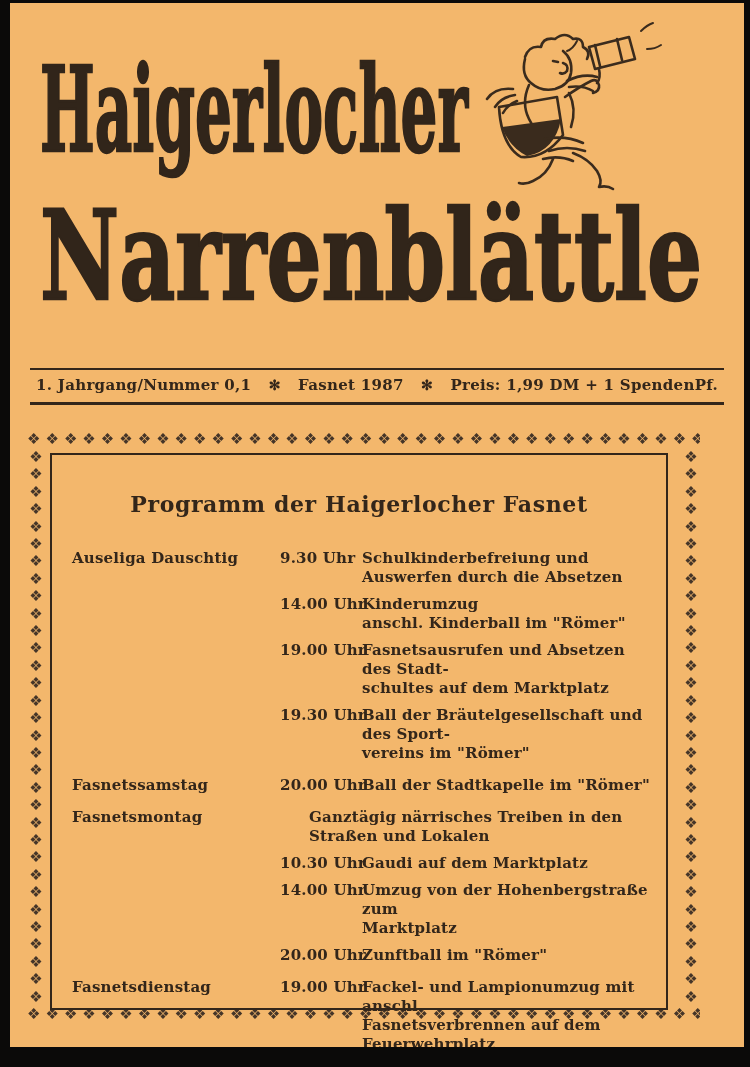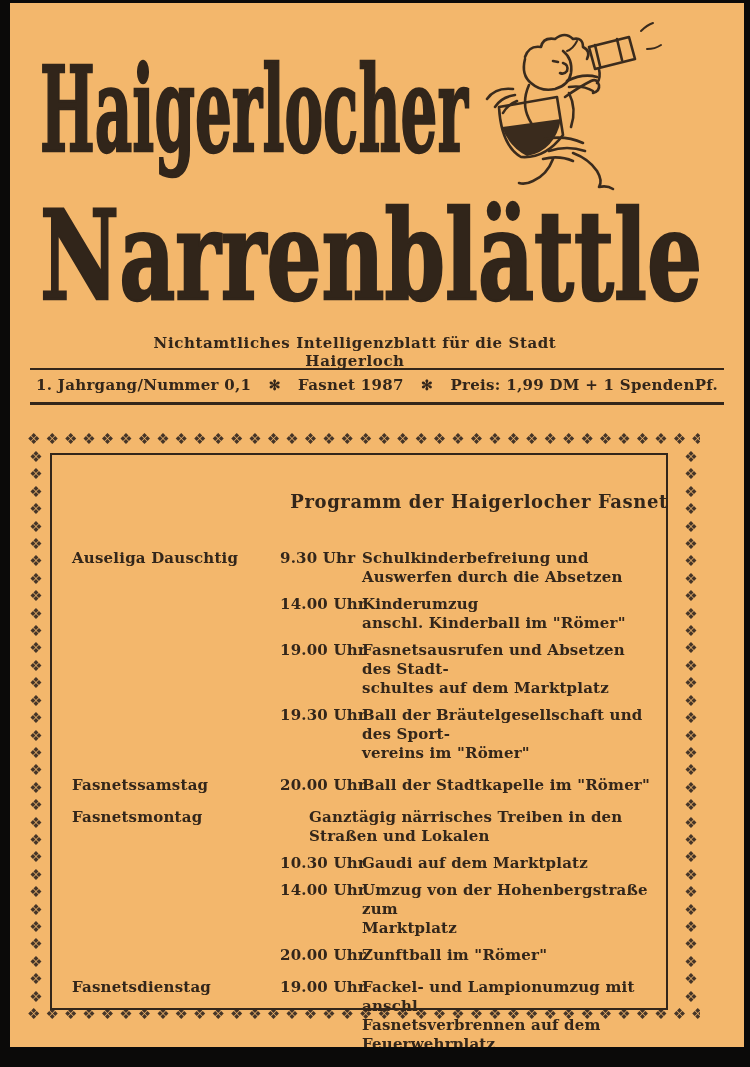--- a/index.html
+++ b/index.html
@@ -37,22 +37,22 @@
   .orn-top{top:428px;}
   .orn-bottom{top:1003px;}
   .orn-v{top:446px;width:18px;height:557px;word-break:break-all;letter-spacing:0;text-align:center;}
   .orn-left{left:17px;}
   .orn-right{left:672px;}
   .inner-rect{
     position:absolute;left:40px;top:450px;width:614px;height:553px;
     border:2px solid #33261a;
   }
   .box-heading{
-    position:absolute;left:40px;top:488px;width:618px;text-align:right;
-    font-size:18px;font-weight:bold;letter-spacing:0.6px;
+    position:absolute;left:40px;top:488px;width:618px;text-align:center;
+    font-size:22px;font-weight:bold;letter-spacing:0.6px;
   }
   
   .schedule{
     position:absolute;left:60px;top:546px;width:585px;
     font-size:15px;font-weight:bold;line-height:19px;letter-spacing:0.2px;
   }
   .row{display:grid;grid-template-columns:210px 75px 1fr;margin-bottom:8px;}
   .row.new-day{margin-top:13px;}
   .cell-day{padding-left:2px;}
   .cell-time{text-align:right;padding-right:10px;white-space:nowrap;}
@@ -92,21 +92,20 @@
 
     <path d="M34,88 L92,78 L98,116 Q80,140 56,138 Q36,126 34,88 Z"></path>
 
     <path d="M37,108 L96,100 Q90,132 62,137 Q44,128 37,108 Z" fill="#3a2b1d" stroke="none"></path>
 
     <path d="M80,120 q20,-4 38,4 M84,132 q18,-6 36,0 M78,140 q16,-4 30,2"></path>
 
     <path d="M88,140 q-6,16 -20,22 q-8,4 -14,2 M108,134 q16,6 24,18 q6,10 2,16 M134,168 q8,-2 14,2"></path>
   </svg>
 
-  <div class="subtitle">Nichtamtliches Intelligenzblatt für die Stadt Haigerloch</div>
 
   <div class="rule rule-thin"></div>
   <div class="issue-line">
     <span>1. Jahrgang/Nummer 0,1</span>
     <span class="sep">✻</span>
     <span>Fasnet 1987</span>
     <span class="sep">✻</span>
     <span>Preis: 1,99 DM + 1 SpendenPf.</span>
   </div>
   <div class="rule rule-thick"></div>

